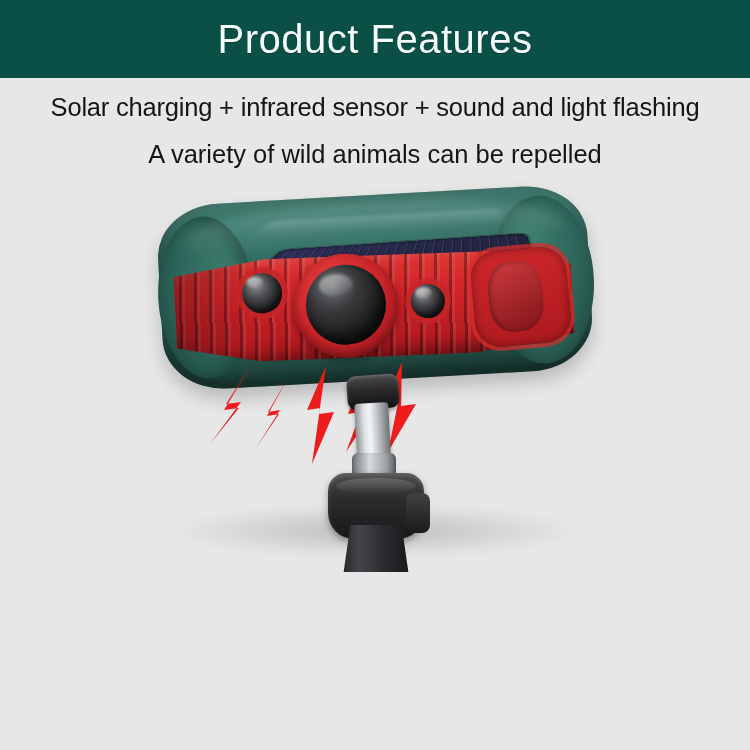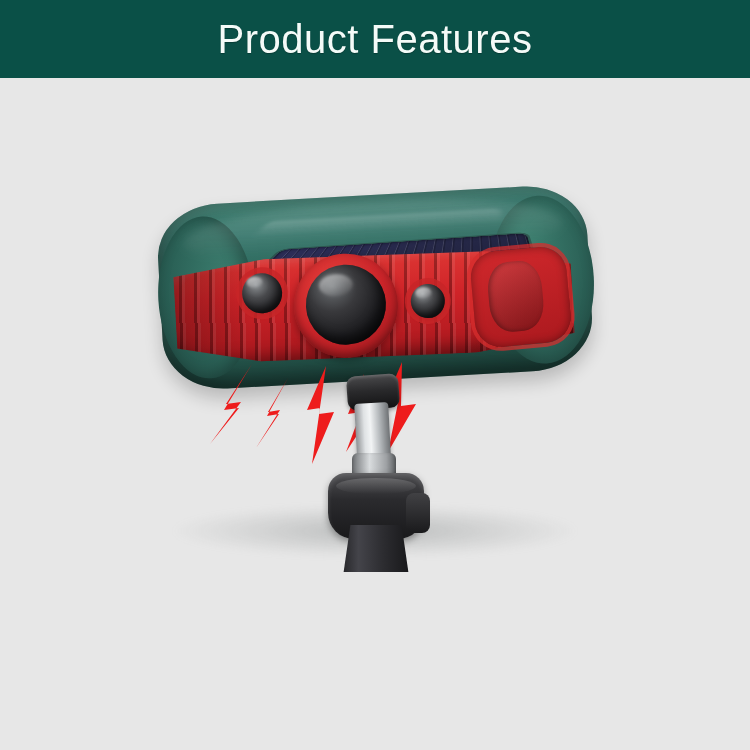--- a/index.html
+++ b/index.html
@@ -253,20 +253,24 @@
 </style>
 </head>
 <body>
 
 <div id="page">
 
   <div class="header-band">
     <div class="header-title">Product Features</div>
   </div>
 
+  <div class="subtitle-block">
+    <div class="sub-line sub-line-1">Solar charging + infrared sensor + sound and light flashing</div>
+    <div class="sub-line sub-line-2">A variety of wild animals can be repelled</div>
+  </div>
 
   <div class="product-stage">
 
     <div class="unit-shadow"></div>
 
     <div class="unit">
       <div class="unit-shell"></div>
       <div class="shell-left-round"></div>
       <div class="shell-right-round"></div>
       <div class="shell-sheen"></div>

